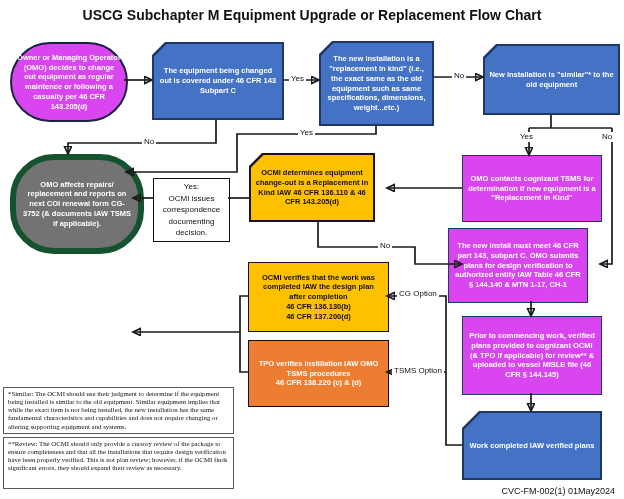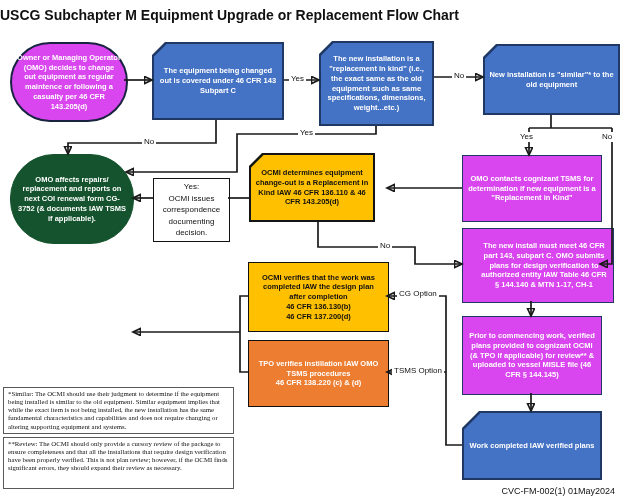--- a/index.html
+++ b/index.html
@@ -1,27 +1,27 @@
 <!DOCTYPE html>
 <html><head>
 <meta charset="utf-8">
 <style>
   html,body{margin:0;padding:0;background:#fff;}
   .canvas{position:relative;width:624px;height:499px;background:#fff;overflow:hidden;
           font-family:"Liberation Sans",sans-serif;}
-  .title{position:absolute;left:0;right:0;top:7px;
+  .title{position:absolute;left:0;right:0;top:7px;text-align:center;
          font-size:14px;font-weight:700;color:#111;}
   .wires{position:absolute;left:0;top:0;z-index:5;pointer-events:none;}
   .wires path{fill:none;stroke:#1a1a1a;stroke-width:1.7px;}
   .node{position:absolute;z-index:2;display:flex;align-items:center;justify-content:center;
         text-align:center;font-size:7.5px;font-weight:700;line-height:1.3;color:#fff;}
   .lbl{position:relative;z-index:2;padding:2px 5px;white-space:pre-line;}
   .blue{background:#d946ef;border:1.8px solid #1F3864;}
   .stadium{border-radius:42px;border:2px solid #17233f;}
-  .red{background:#14532d;border:1px solid #14532d;border-radius:44px;}
+  .red{background:#737373;border:6px solid #14532d;border-radius:44px;}
   .gold{background:#FFC000;border:1.8px solid #111;color:#111;}
   .orange{background:#ED7D31;border:1.8px solid #111;}
   .white-note{background:#fff;border:1.7px solid #111;color:#111;font-weight:400;font-size:8px;line-height:1.45;}
   .snip{--snip:13px;background:transparent;border:none;}
   .snipbg{position:absolute;inset:0;background:#1F3864;
           clip-path:polygon(var(--snip) 0,100% 0,100% 100%,0 100%,0 var(--snip));}
   .snipfg{position:absolute;inset:1.8px;background:#4472C4;
           clip-path:polygon(var(--snip) 0,100% 0,100% 100%,0 100%,0 var(--snip));}
   .snip.goldsnip .snipbg{background:#151515;}
   .snip.goldsnip .snipfg{background:#FFC000;}
@@ -101,21 +101,21 @@
   <div class="node snip goldsnip" style="left:249px;top:153px;width:126px;height:69px;">
     <div class="snipbg"></div>
     <div class="snipfg"></div>
     <span class="lbl">OCMI determines equipment change-out is a Replacement in Kind IAW 46 CFR 136.110 &amp; 46 CFR 143.205(d)</span>
   </div>
 
   <div class="node blue" style="left:462px;top:155px;width:138px;height:65px;">
     <span class="lbl">OMO contacts cognizant TSMS for determination if new equipment is a "Replacement in Kind"</span>
   </div>
 
-  <div class="node blue" style="left:462px;top:228px;width:138px;height:73px;padding-left:12px;">
+  <div class="node blue" style="left:448px;top:228px;width:138px;height:73px;">
     <span class="lbl">The new install must meet 46 CFR part 143, subpart C. OMO submits plans for design verification to authorized entity IAW Table 46 CFR § 144.140 &amp; MTN 1-17, CH-1</span>
   </div>
 
   <div class="node blue" style="left:462px;top:316px;width:138px;height:77px;">
     <span class="lbl">Prior to commencing work, verified plans provided to cognizant OCMI (&amp; TPO if applicable) for review** &amp; uploaded to vessel MISLE file (46 CFR § 144.145)</span>
   </div>
 
   <div class="node snip" style="left:462px;top:411px;width:140px;height:69px;--snip:17px;">
     <div class="snipbg"></div>
     <div class="snipfg"></div>

